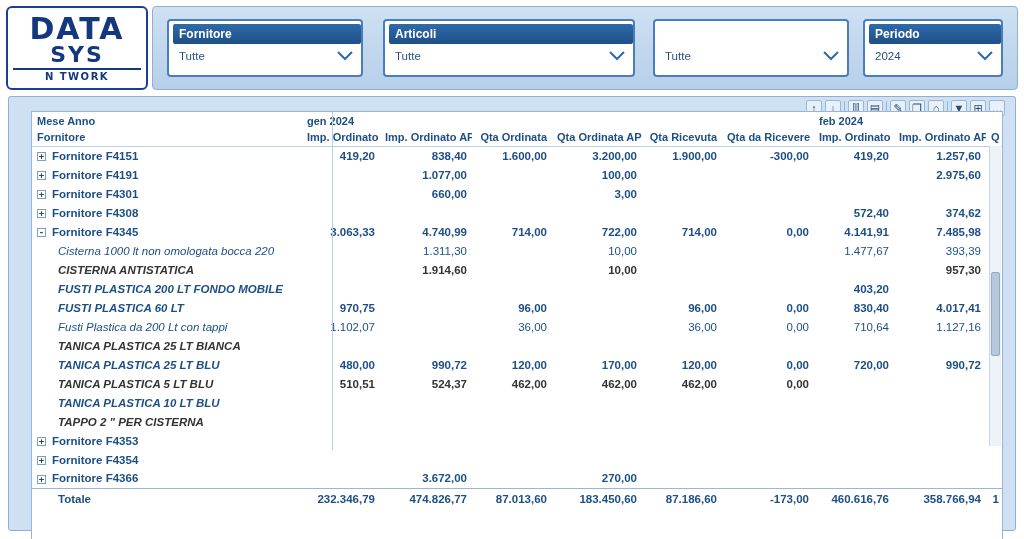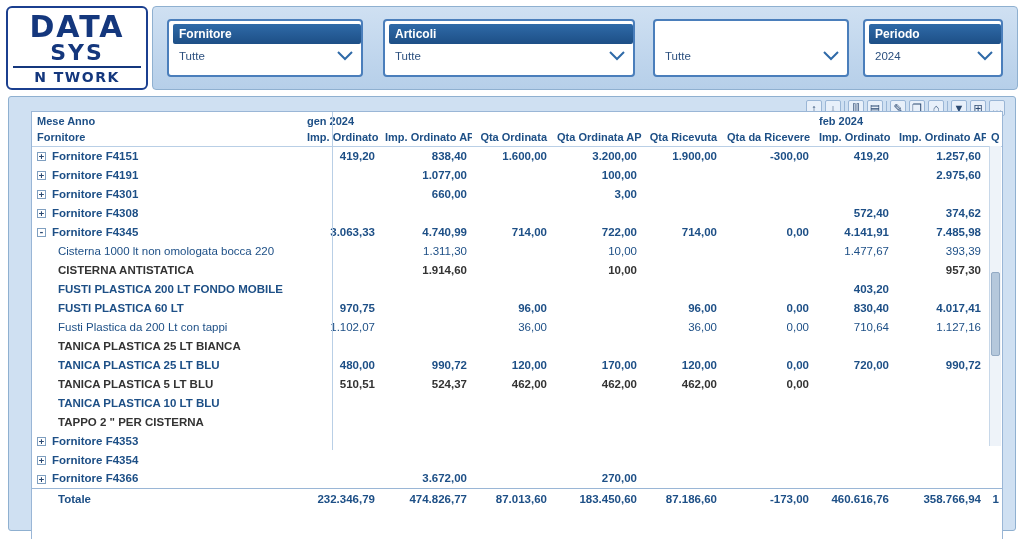--- a/index.html
+++ b/index.html
@@ -39,21 +39,21 @@
   .logo-line {
     font-family: "DejaVu Sans", sans-serif;
     font-weight: bold;
     color: #14377d;
     letter-spacing: 1px;
     line-height: 1;
   }
   .logo-data { font-size: 30px; letter-spacing: 2px; }
   .logo-sys { font-size: 22px; letter-spacing: 2px; }
   .logo-net {
-    font-size: 14px;
+    font-size: 10px;
     letter-spacing: 1.5px;
     border-top: 2px solid #14377d;
     margin-top: 2px;
     padding-top: 2px;
     width: 128px;
     text-align: center;
   }
 
   .filter-bar {
     position: absolute;
@@ -191,21 +191,21 @@
     line-height: 7px;
     text-align: center;
     font-size: 9px;
     border: 1px solid #7f9fc0;
     background: #ffffff;
     color: #2c4a72;
     margin-right: 6px;
     vertical-align: middle;
     font-family: "DejaVu Sans Mono", monospace;
   }
-  .indent1 { padding-left: 26px !important; }
+  .indent1 { padding-left: 26px !important; font-style: italic; }
 
   .vline {
     position: absolute;
     left: 300px; top: 0;
     width: 1px; height: 338px;
     background: #b9cfe6;
   }
 
   
   .vscroll {

